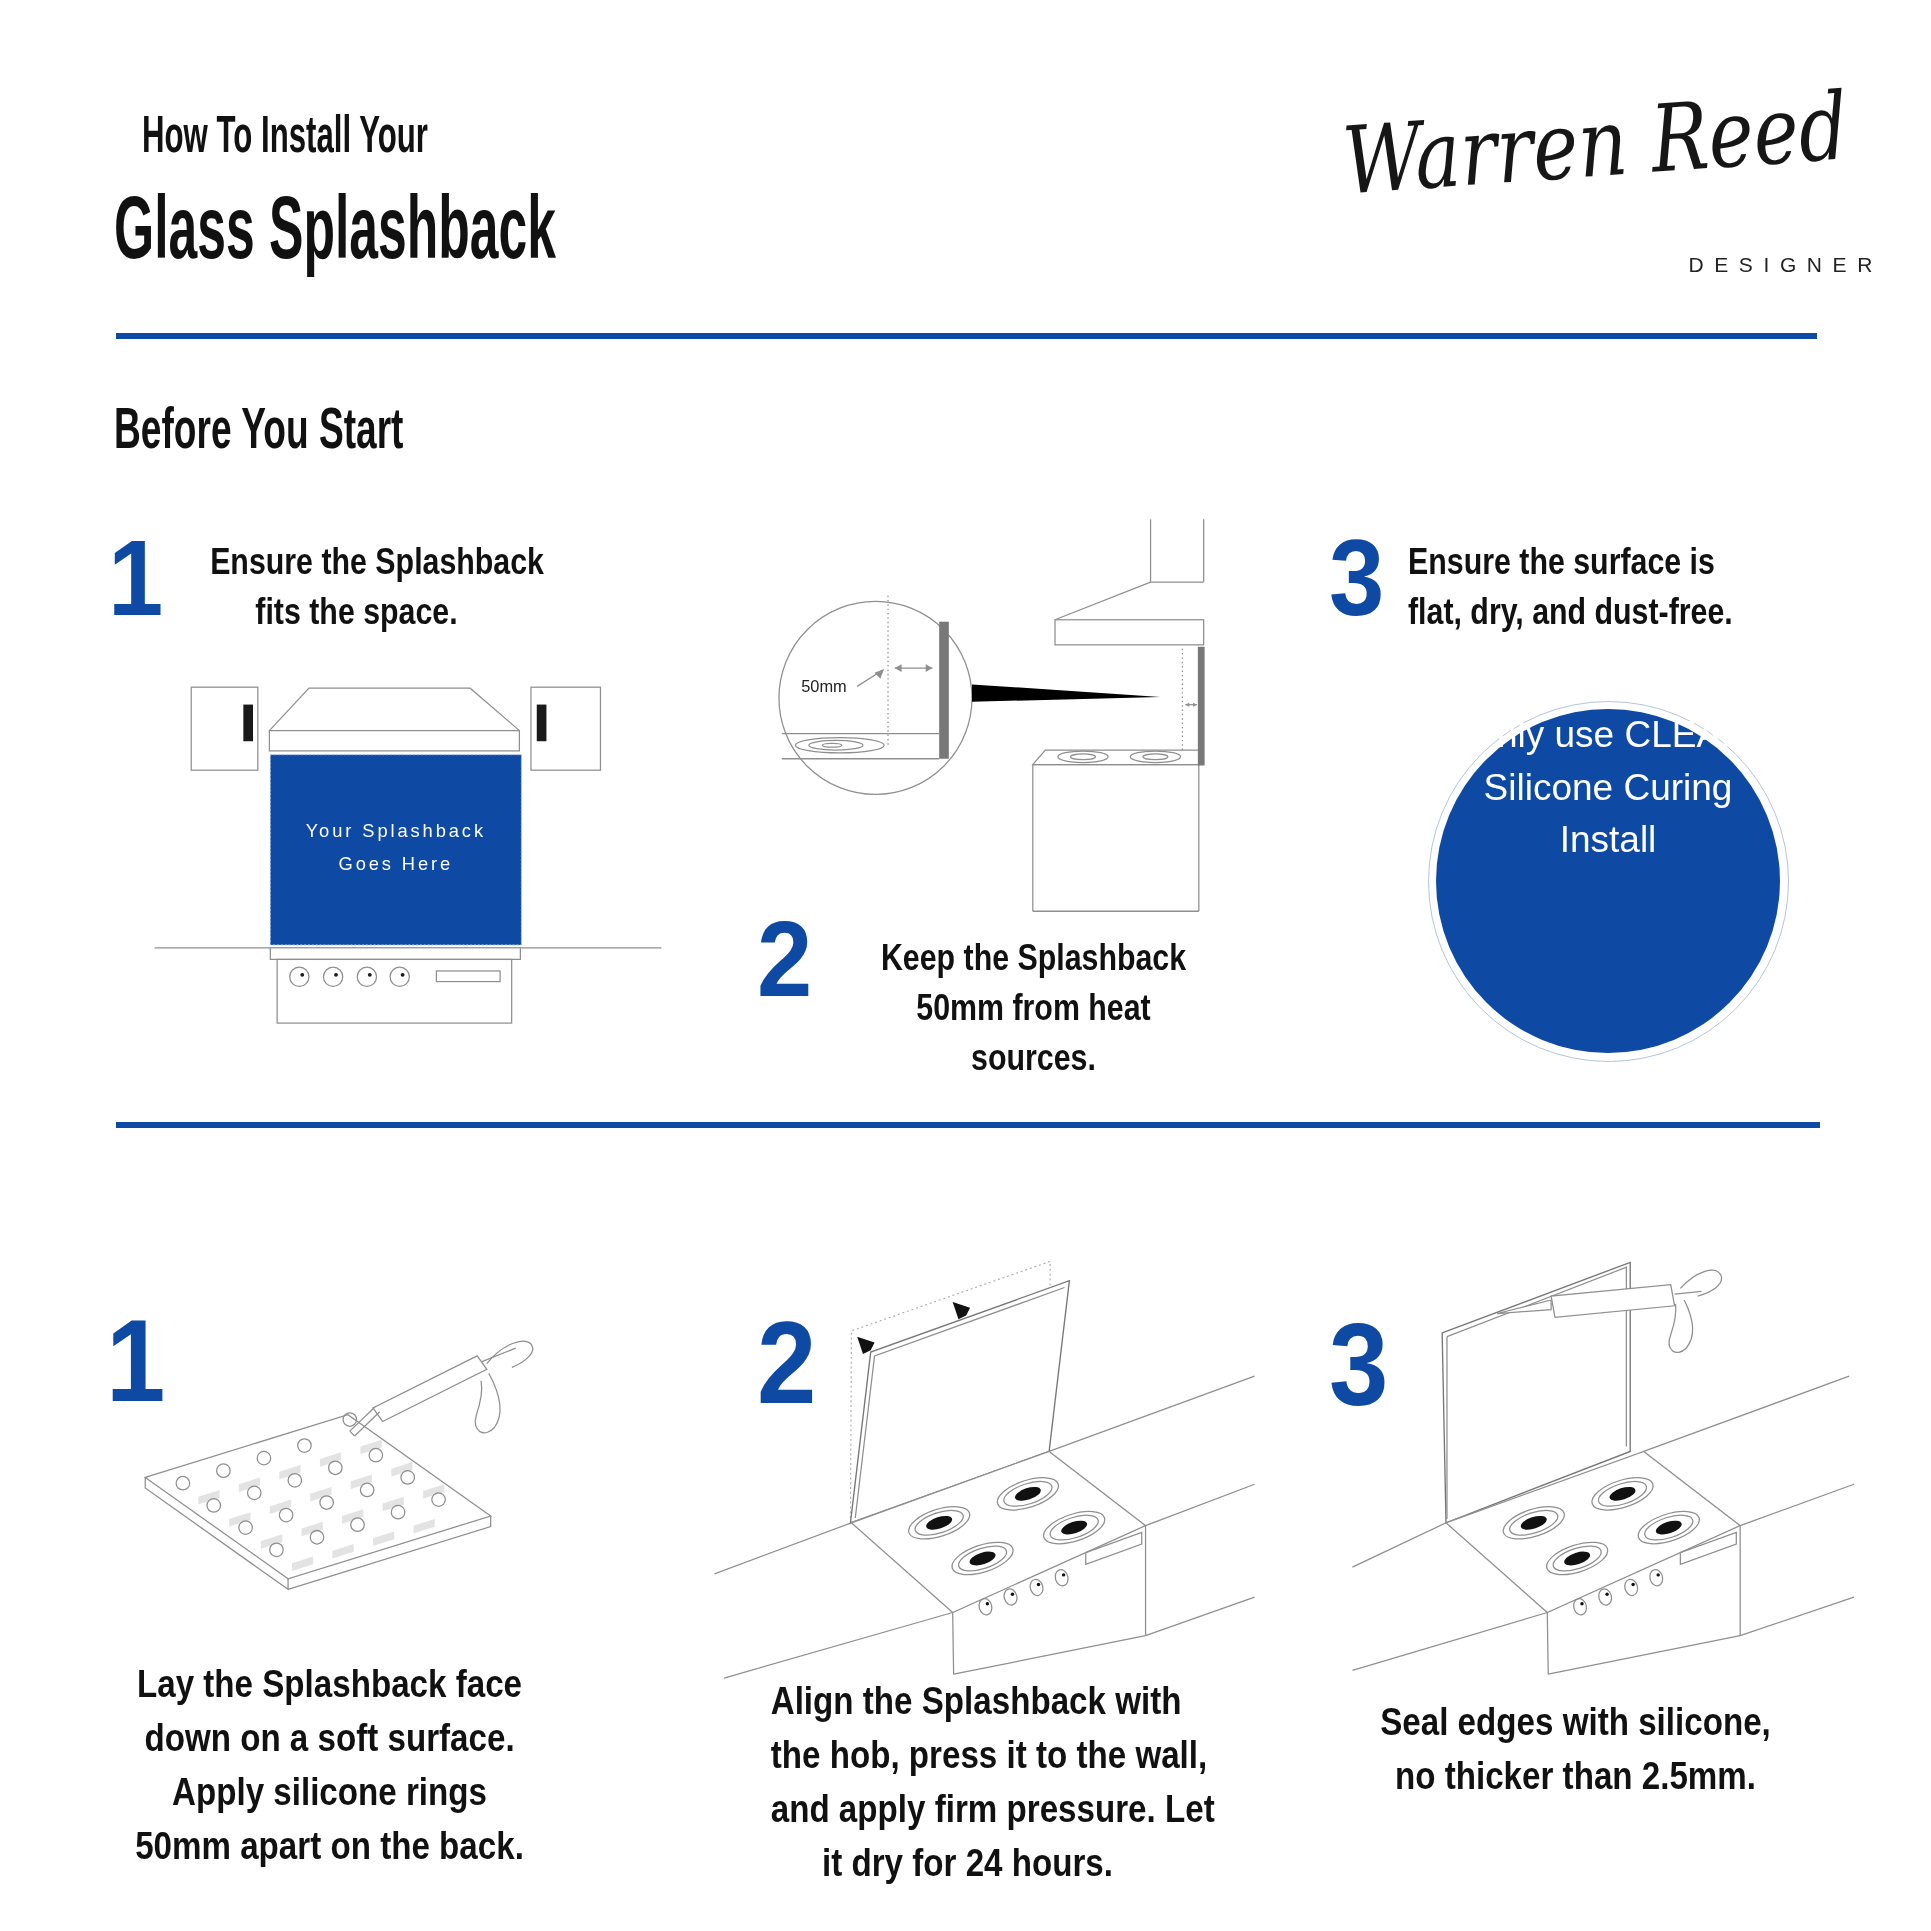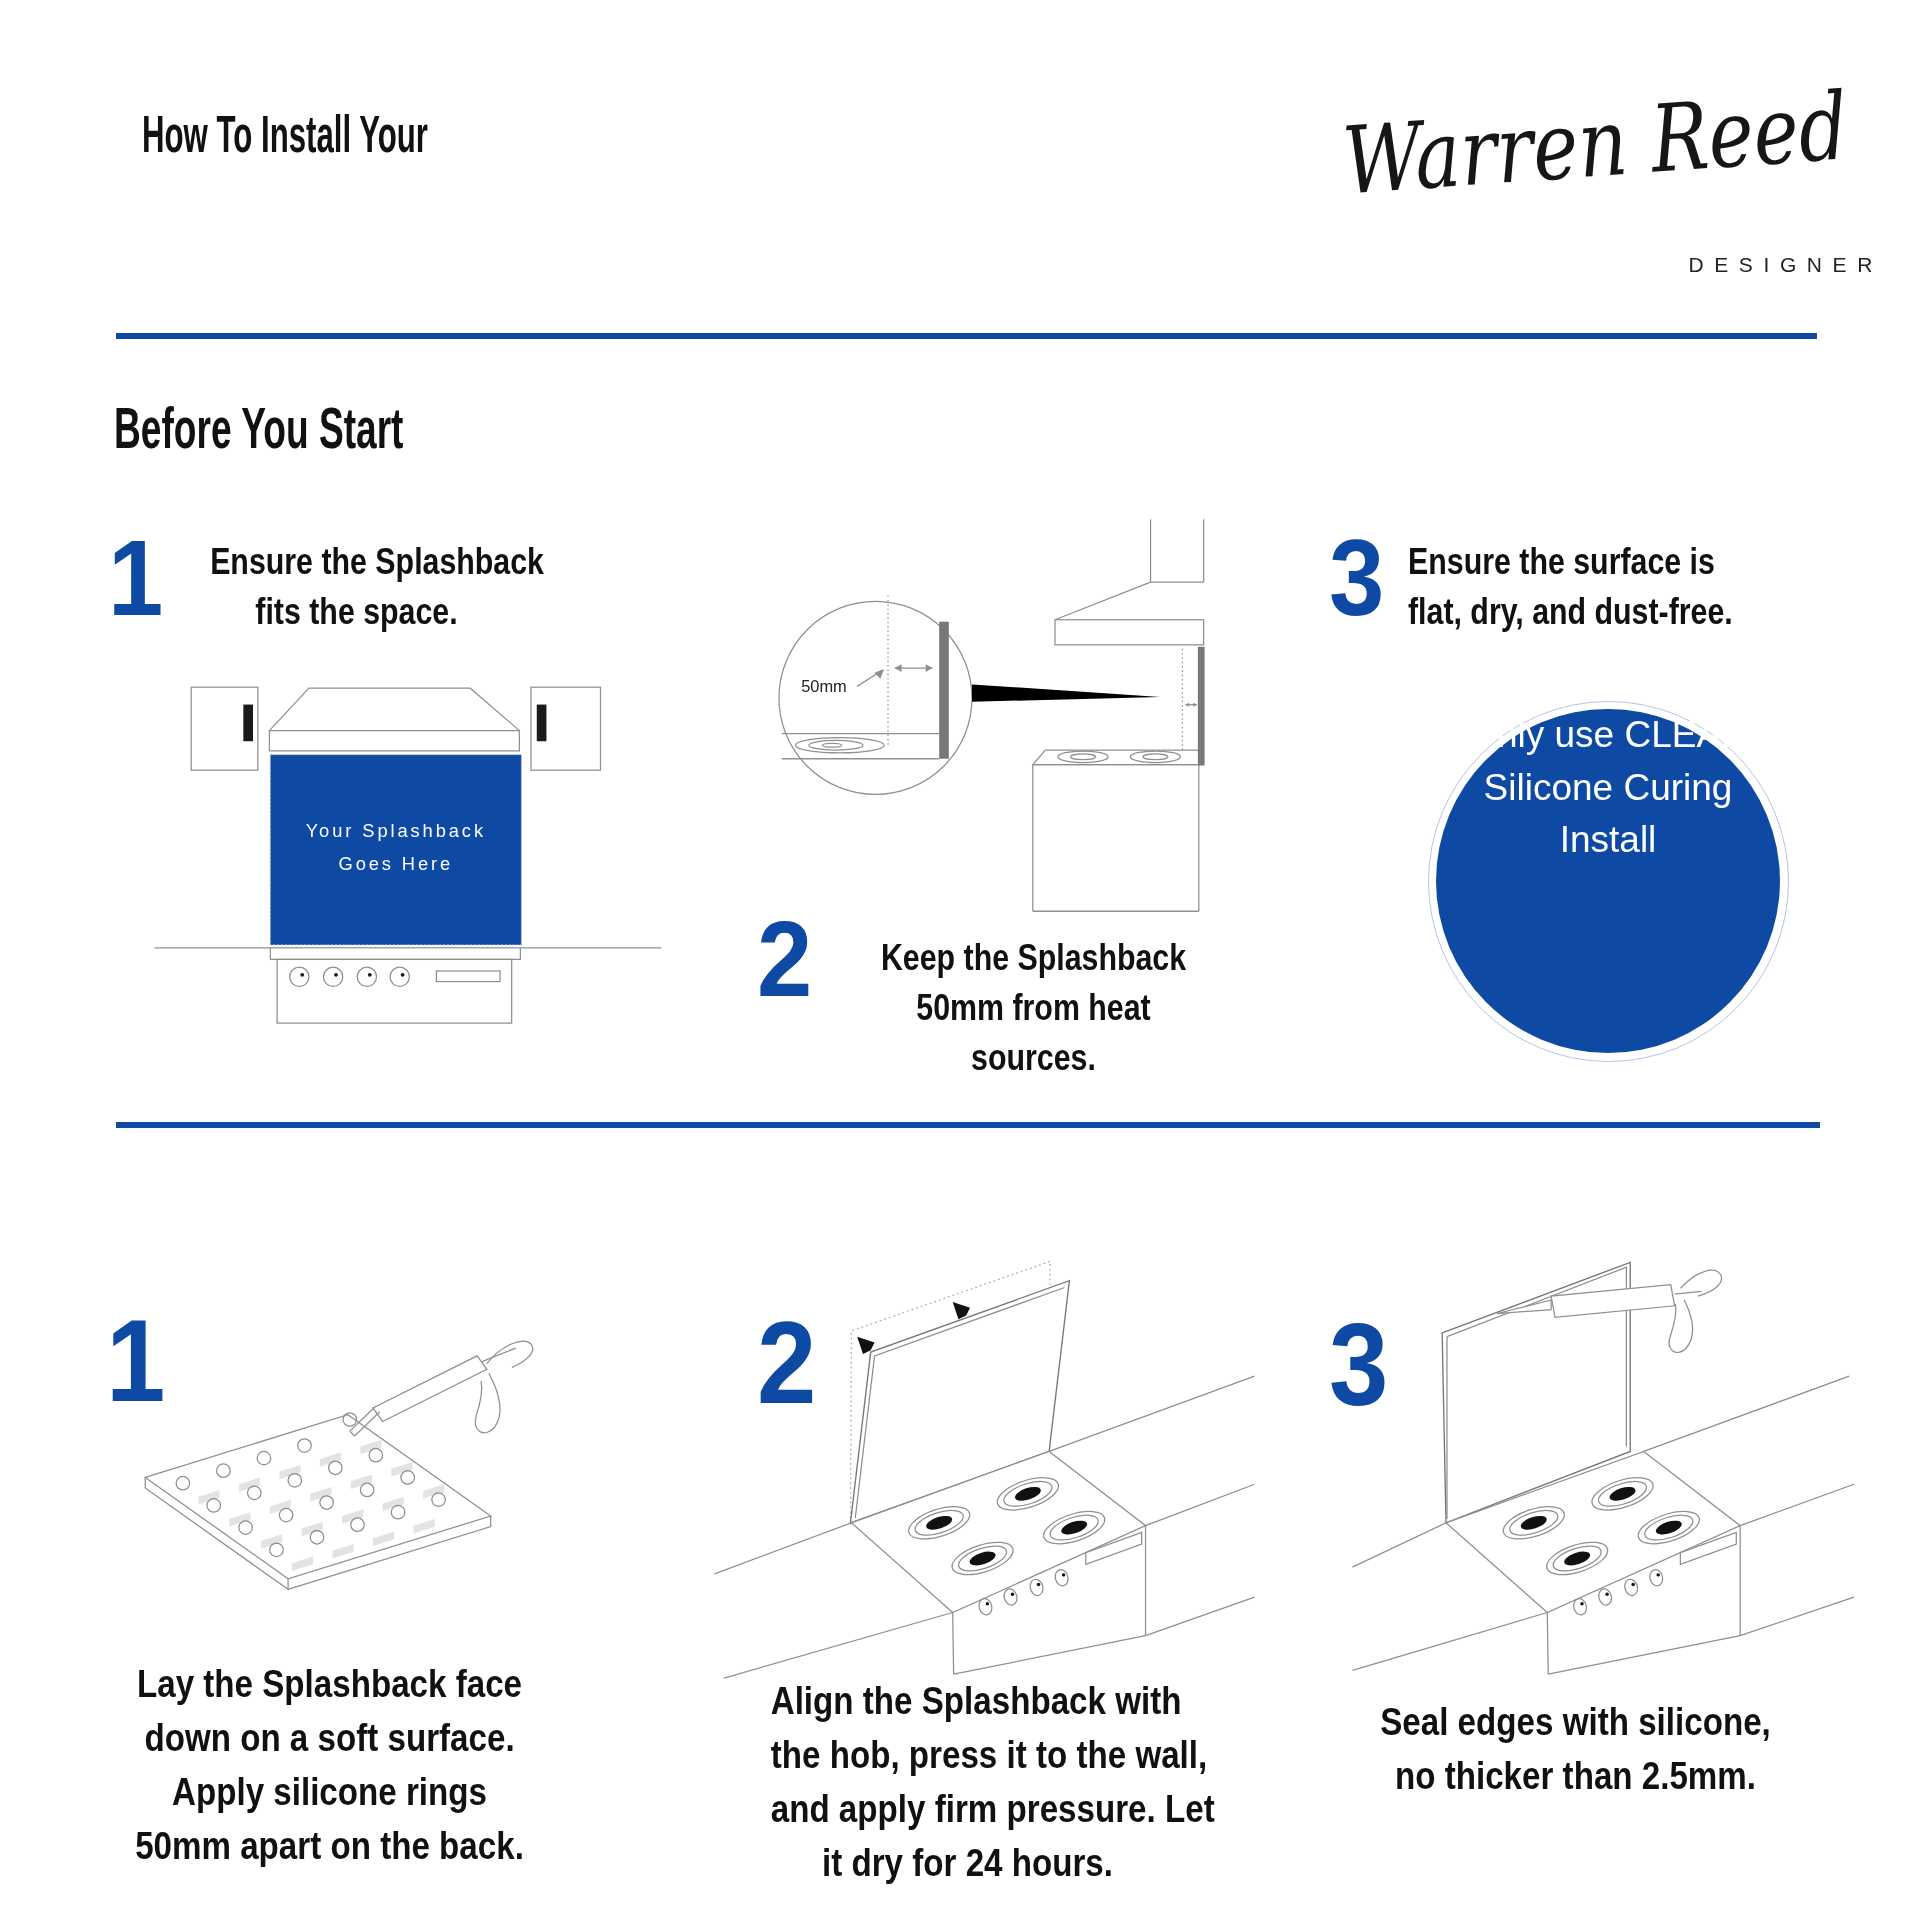--- a/index.html
+++ b/index.html
@@ -32,20 +32,23 @@
   svg .svgt{fill:#fff;font-size:19px;letter-spacing:3px;text-anchor:middle;font-family:"Liberation Sans",sans-serif;}
   svg .svgm{fill:#222;font-size:17px;font-family:"Liberation Sans",sans-serif;}
 </style>
 </head>
 <body>
 
 <div class="page">
 
   <div class="abs" style="left:114px;top:108px;margin-left:28px;">
     <div class="hline1">How To Install Your</div>
+  </div>
+  <div class="abs" style="left:114px;top:183px;">
+    <div class="hline2">Glass Splashback</div>
   </div>
 
   <div class="abs logo-script" style="left:1294px;top:95px;width:541px;">Warren Reed</div>
   <div class="abs logo-sub" style="left:1381px;top:253px;width:502px;">DESIGNER</div>
 
   <div class="divider" style="left:116px;top:333px;width:1701px;"></div>
 
   <div class="abs" style="left:114px;top:399px;">
     <div class="sechead">Before You Start</div>
   </div>

